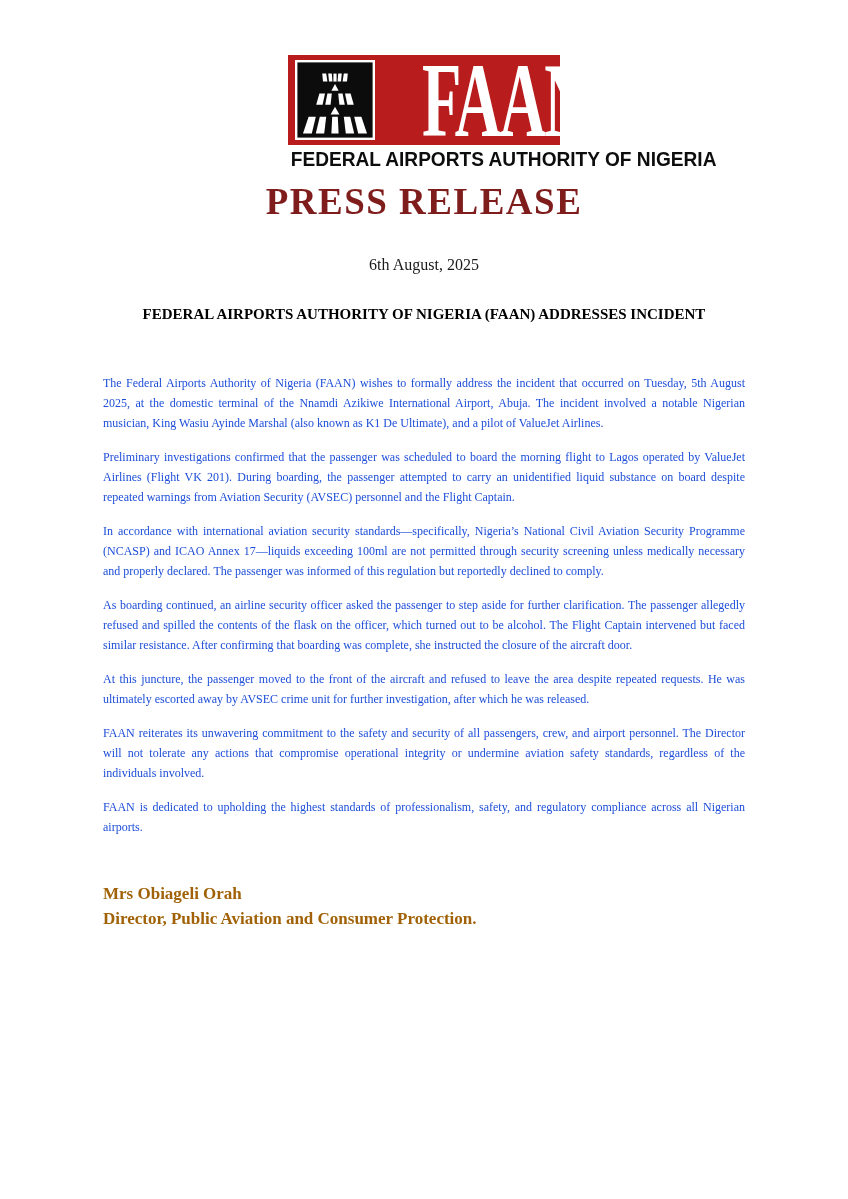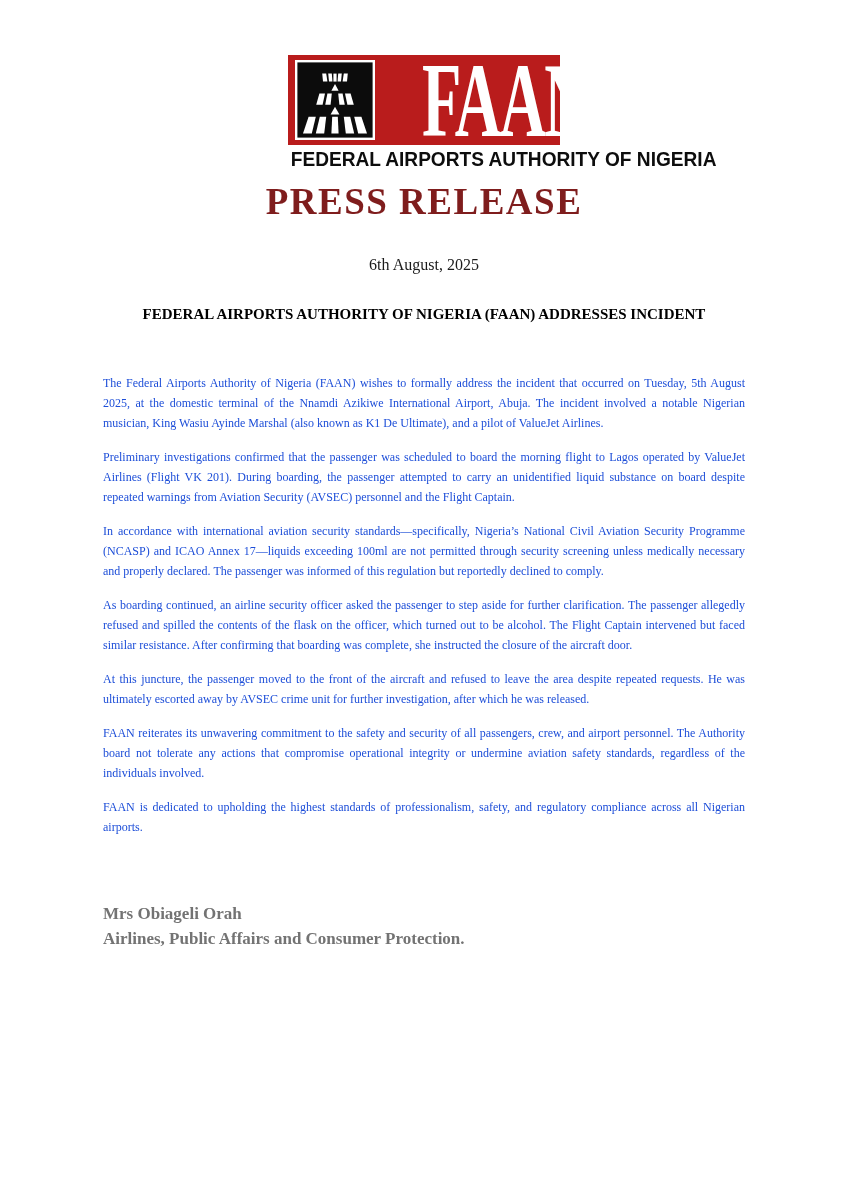--- a/index.html
+++ b/index.html
@@ -87,25 +87,25 @@
     margin-top: 47px;
   }
   .para {
     font-size: 12px;
     line-height: 20px;
     text-align: justify;
     margin-bottom: 14px;
     color: #1d4ed8;
   }
   .signature {
-    margin-top: 64px;
+    margin-top: 44px;
     font-weight: bold;
     font-size: 17px;
     line-height: 25px;
-    color: #737373;
+    color: #a16207;
   }
 </style>
 </head>
 <body>
 
 <div class="page">
 
   <div class="logo-wrap">
     <div class="logo-box">
       <svg class="runway-square" viewBox="0 0 100 100" aria-hidden="true">
@@ -146,23 +146,23 @@
     <div class="headline">
       <div>FEDERAL AIRPORTS AUTHORITY OF NIGERIA (FAAN) ADDRESSES INCIDENT</div>
     </div>
 
     <div class="body-text">
       <p class="para">The Federal Airports Authority of Nigeria (FAAN) wishes to formally address the incident that occurred on Tuesday, 5th August 2025, at the domestic terminal of the Nnamdi Azikiwe International Airport, Abuja. The incident involved a notable Nigerian musician, King Wasiu Ayinde Marshal (also known as K1 De Ultimate), and a pilot of ValueJet Airlines.</p>
       <p class="para">Preliminary investigations confirmed that the passenger was scheduled to board the morning flight to Lagos operated by ValueJet Airlines (Flight VK 201). During boarding, the passenger attempted to carry an unidentified liquid substance on board despite repeated warnings from Aviation Security (AVSEC) personnel and the Flight Captain.</p>
       <p class="para">In accordance with international aviation security standards—specifically, Nigeria’s National Civil Aviation Security Programme (NCASP) and ICAO Annex 17—liquids exceeding 100ml are not permitted through security screening unless medically necessary and properly declared. The passenger was informed of this regulation but reportedly declined to comply.</p>
       <p class="para">As boarding continued, an airline security officer asked the passenger to step aside for further clarification. The passenger allegedly refused and spilled the contents of the flask on the officer, which turned out to be alcohol. The Flight Captain intervened but faced similar resistance. After confirming that boarding was complete, she instructed the closure of the aircraft door.</p>
       <p class="para">At this juncture, the passenger moved to the front of the aircraft and refused to leave the area despite repeated requests. He was ultimately escorted away by AVSEC crime unit for further investigation, after which he was released.</p>
-      <p class="para">FAAN reiterates its unwavering commitment to the safety and security of all passengers, crew, and airport personnel. The Authority board not tolerate any actions that compromise operational integrity or undermine aviation safety standards, regardless of the individuals involved.</p>
+      <p class="para">FAAN reiterates its unwavering commitment to the safety and security of all passengers, crew, and airport personnel. The Director will not tolerate any actions that compromise operational integrity or undermine aviation safety standards, regardless of the individuals involved.</p>
       <p class="para">FAAN is dedicated to upholding the highest standards of professionalism, safety, and regulatory compliance across all Nigerian airports.</p>
     </div>
 
     <div class="signature">
       <div>Mrs Obiageli Orah</div>
-      <div>Airlines, Public Affairs and Consumer Protection.</div>
+      <div>Director, Public Aviation and Consumer Protection.</div>
     </div>
   </div>
 
 </div>
 
 </body></html>

